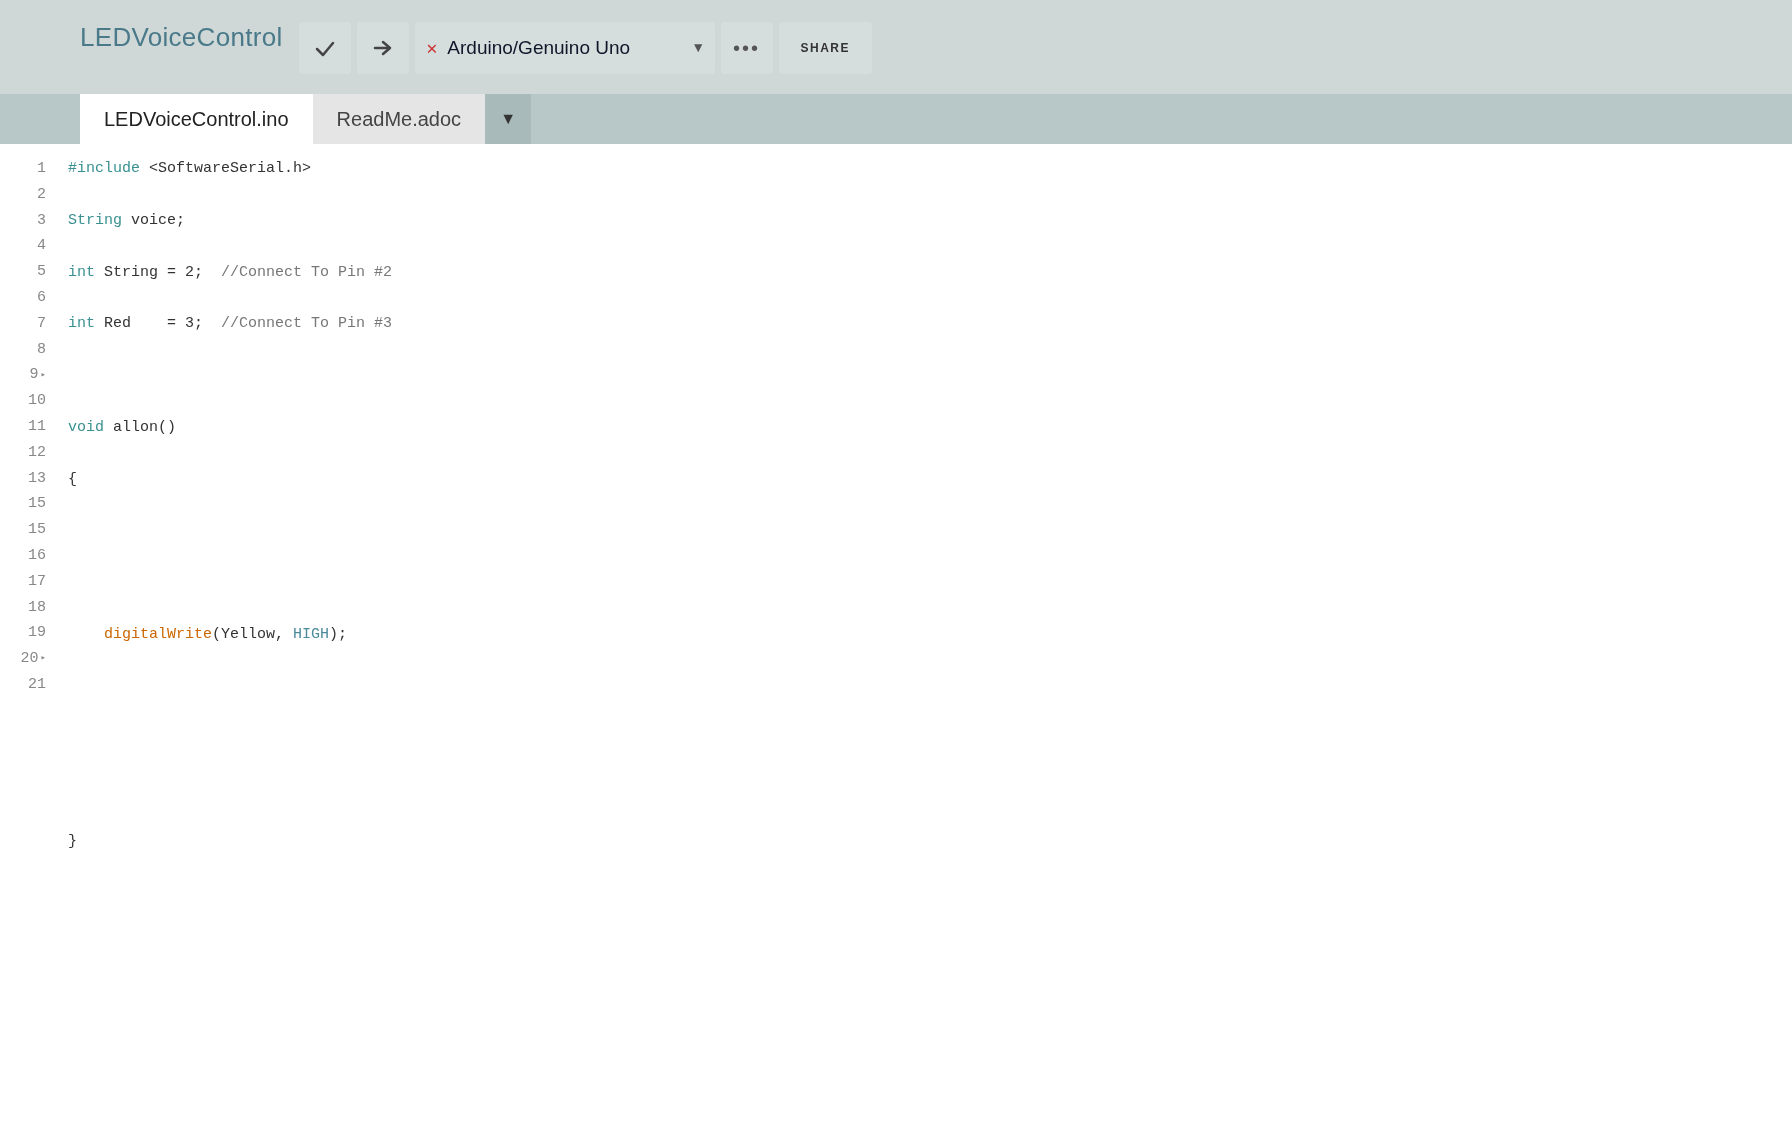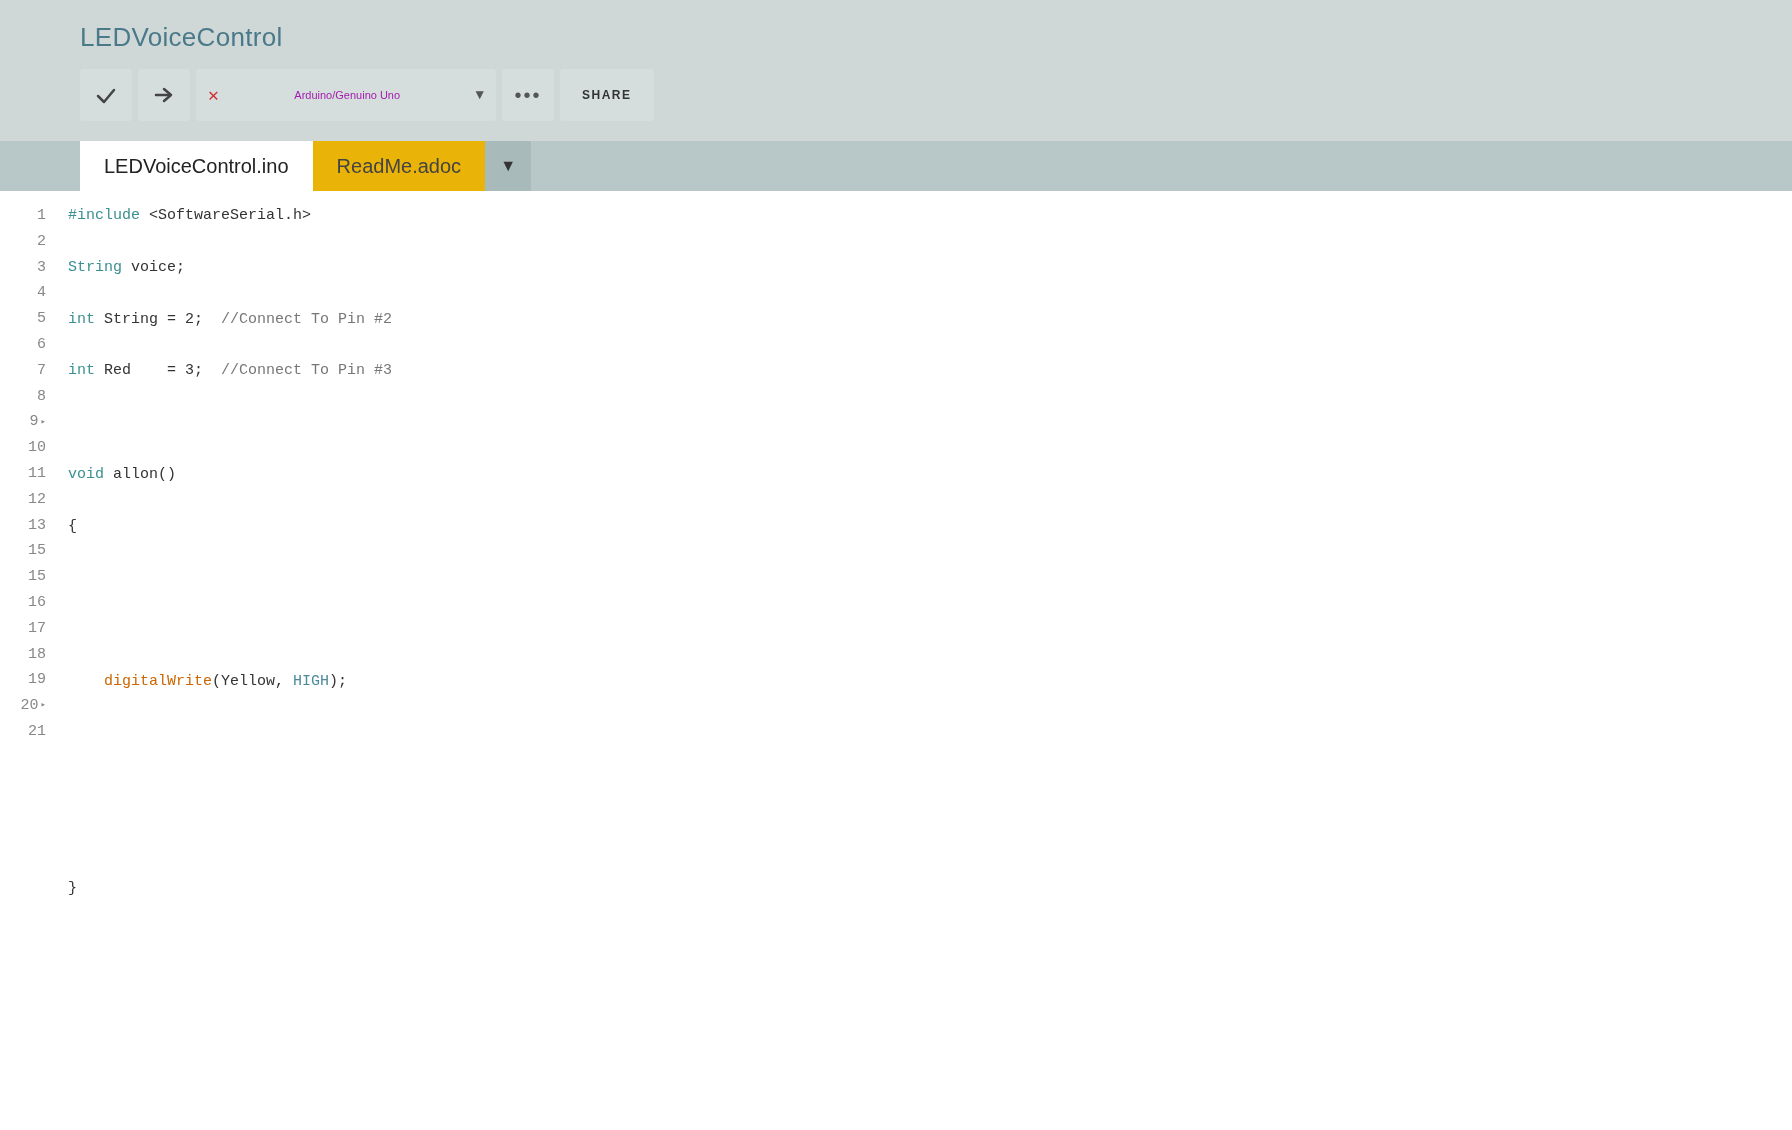--- a/index.html
+++ b/index.html
@@ -17,21 +17,20 @@
       height: 1130px;
       background-color: #cfd8d7;
       display: flex;
       flex-direction: column;
     }
 
     
     .header {
       padding: 22px 44px 10px 80px;
       display: flex;
-      flex-direction: column;
       gap: 16px;
     }
 
     .app-title {
       font-family: Arial, sans-serif;
       font-size: 26px;
       color: #4a7a8a;
       font-weight: 400;
       letter-spacing: 0.3px;
     }
@@ -68,24 +67,23 @@
     }
 
     .board-selector .x-icon {
       color: #cc3333;
       font-size: 18px;
       font-weight: bold;
     }
 
     .board-selector .board-name {
       font-family: Arial, sans-serif;
-      font-size: 11px;
-      color: #a21caf;
+      font-size: 19px;
+      color: #0f172a;
       flex: 1;
-      text-align: center;
     }
 
     .board-selector .dropdown-arrow {
       color: #555;
       font-size: 14px;
     }
 
     .more-btn {
       width: 52px;
       height: 52px;
@@ -142,21 +140,21 @@
       font-size: 20px;
       cursor: pointer;
     }
 
     .tab.active {
       background-color: #ffffff;
       color: #222;
     }
 
     .tab.inactive {
-      background-color: #eab308;
+      background-color: #e5e5e5;
       color: #444;
     }
 
     .tab-dropdown {
       width: 46px;
       height: 50px;
       background-color: #a8baba;
       border: none;
       cursor: pointer;
       display: flex;

